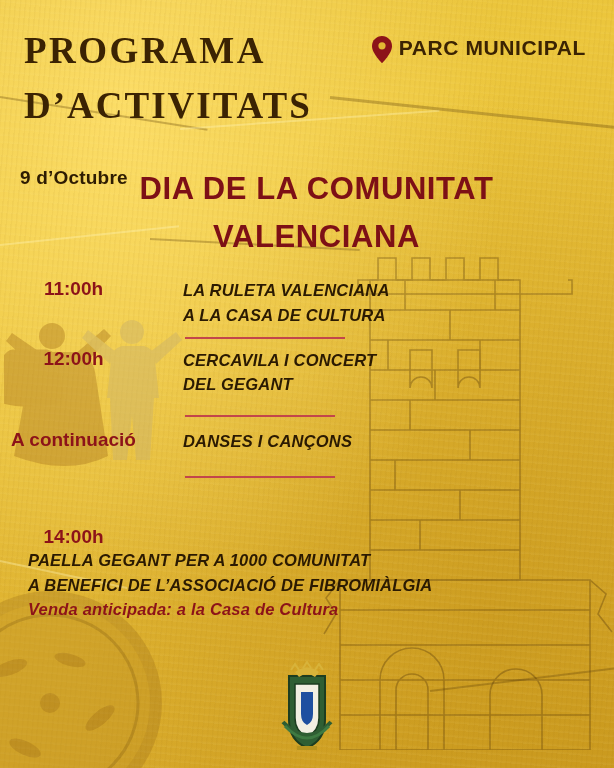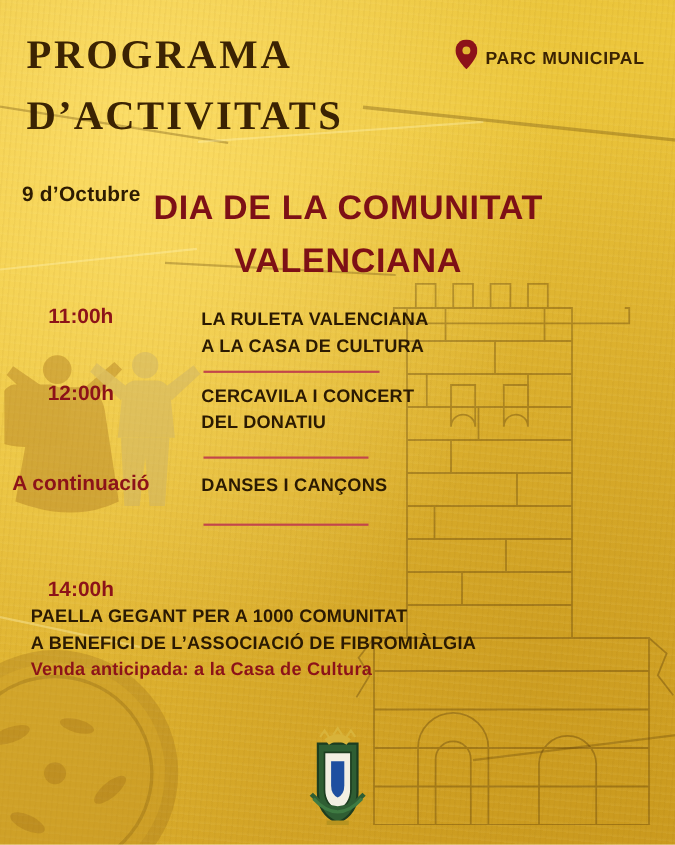--- a/index.html
+++ b/index.html
@@ -86,25 +86,25 @@
     white-space: nowrap;
     margin-top: 12px;
   }
   .prog-line.second { font-size: 37px; letter-spacing: 2px; }
 
   .location {
     position: absolute;
     right: 28px;
     top: 36px;
     display: flex;
-    align-items: flex-end;
+    align-items: flex-start;
     gap: 7px;
     color: #3b2303;
     font-weight: bold;
-    font-size: 16px;
+    font-size: 21px;
     letter-spacing: 0.6px;
   }
   .pin { width: 20px; height: 27px; display: block; }
 
   .date-line {
     position: absolute;
     left: 20px;
     top: 136px;
     font-size: 19px;
     font-weight: bold;
@@ -148,20 +148,21 @@
     flex: none;
     white-space: nowrap;
   }
   .desc {
     color: #2b1a02;
     font-weight: bold;
     font-size: 16.5px;
     line-height: 1.5;
     letter-spacing: 0.2px;
     padding-left: 28px;
+    font-style: italic;
   }
   .desc .red { color: #8c1319; }
   .sep {
     height: 2px;
     background: #c2464b;
     margin: 9px 0 9px 185px;
     width: 160px;
   }
   .sep.wide { width: 150px; }
 
@@ -284,21 +285,21 @@
         <div>LA RULETA VALENCIANA</div>
         <div>A LA CASA DE CULTURA</div>
       </div>
     </div>
     <div class="sep"></div>
 
     <div class="row">
       <div class="time">12:00h</div>
       <div class="desc">
         <div>CERCAVILA I CONCERT</div>
-        <div>DEL DONATIU</div>
+        <div>DEL GEGANT</div>
       </div>
     </div>
     <div class="sep wide" style="margin-top:18px;"></div>
 
     <div class="row" style="margin-top:12px;">
       <div class="time">A continuació</div>
       <div class="desc">
         <div>DANSES I CANÇONS</div>
       </div>
     </div>

